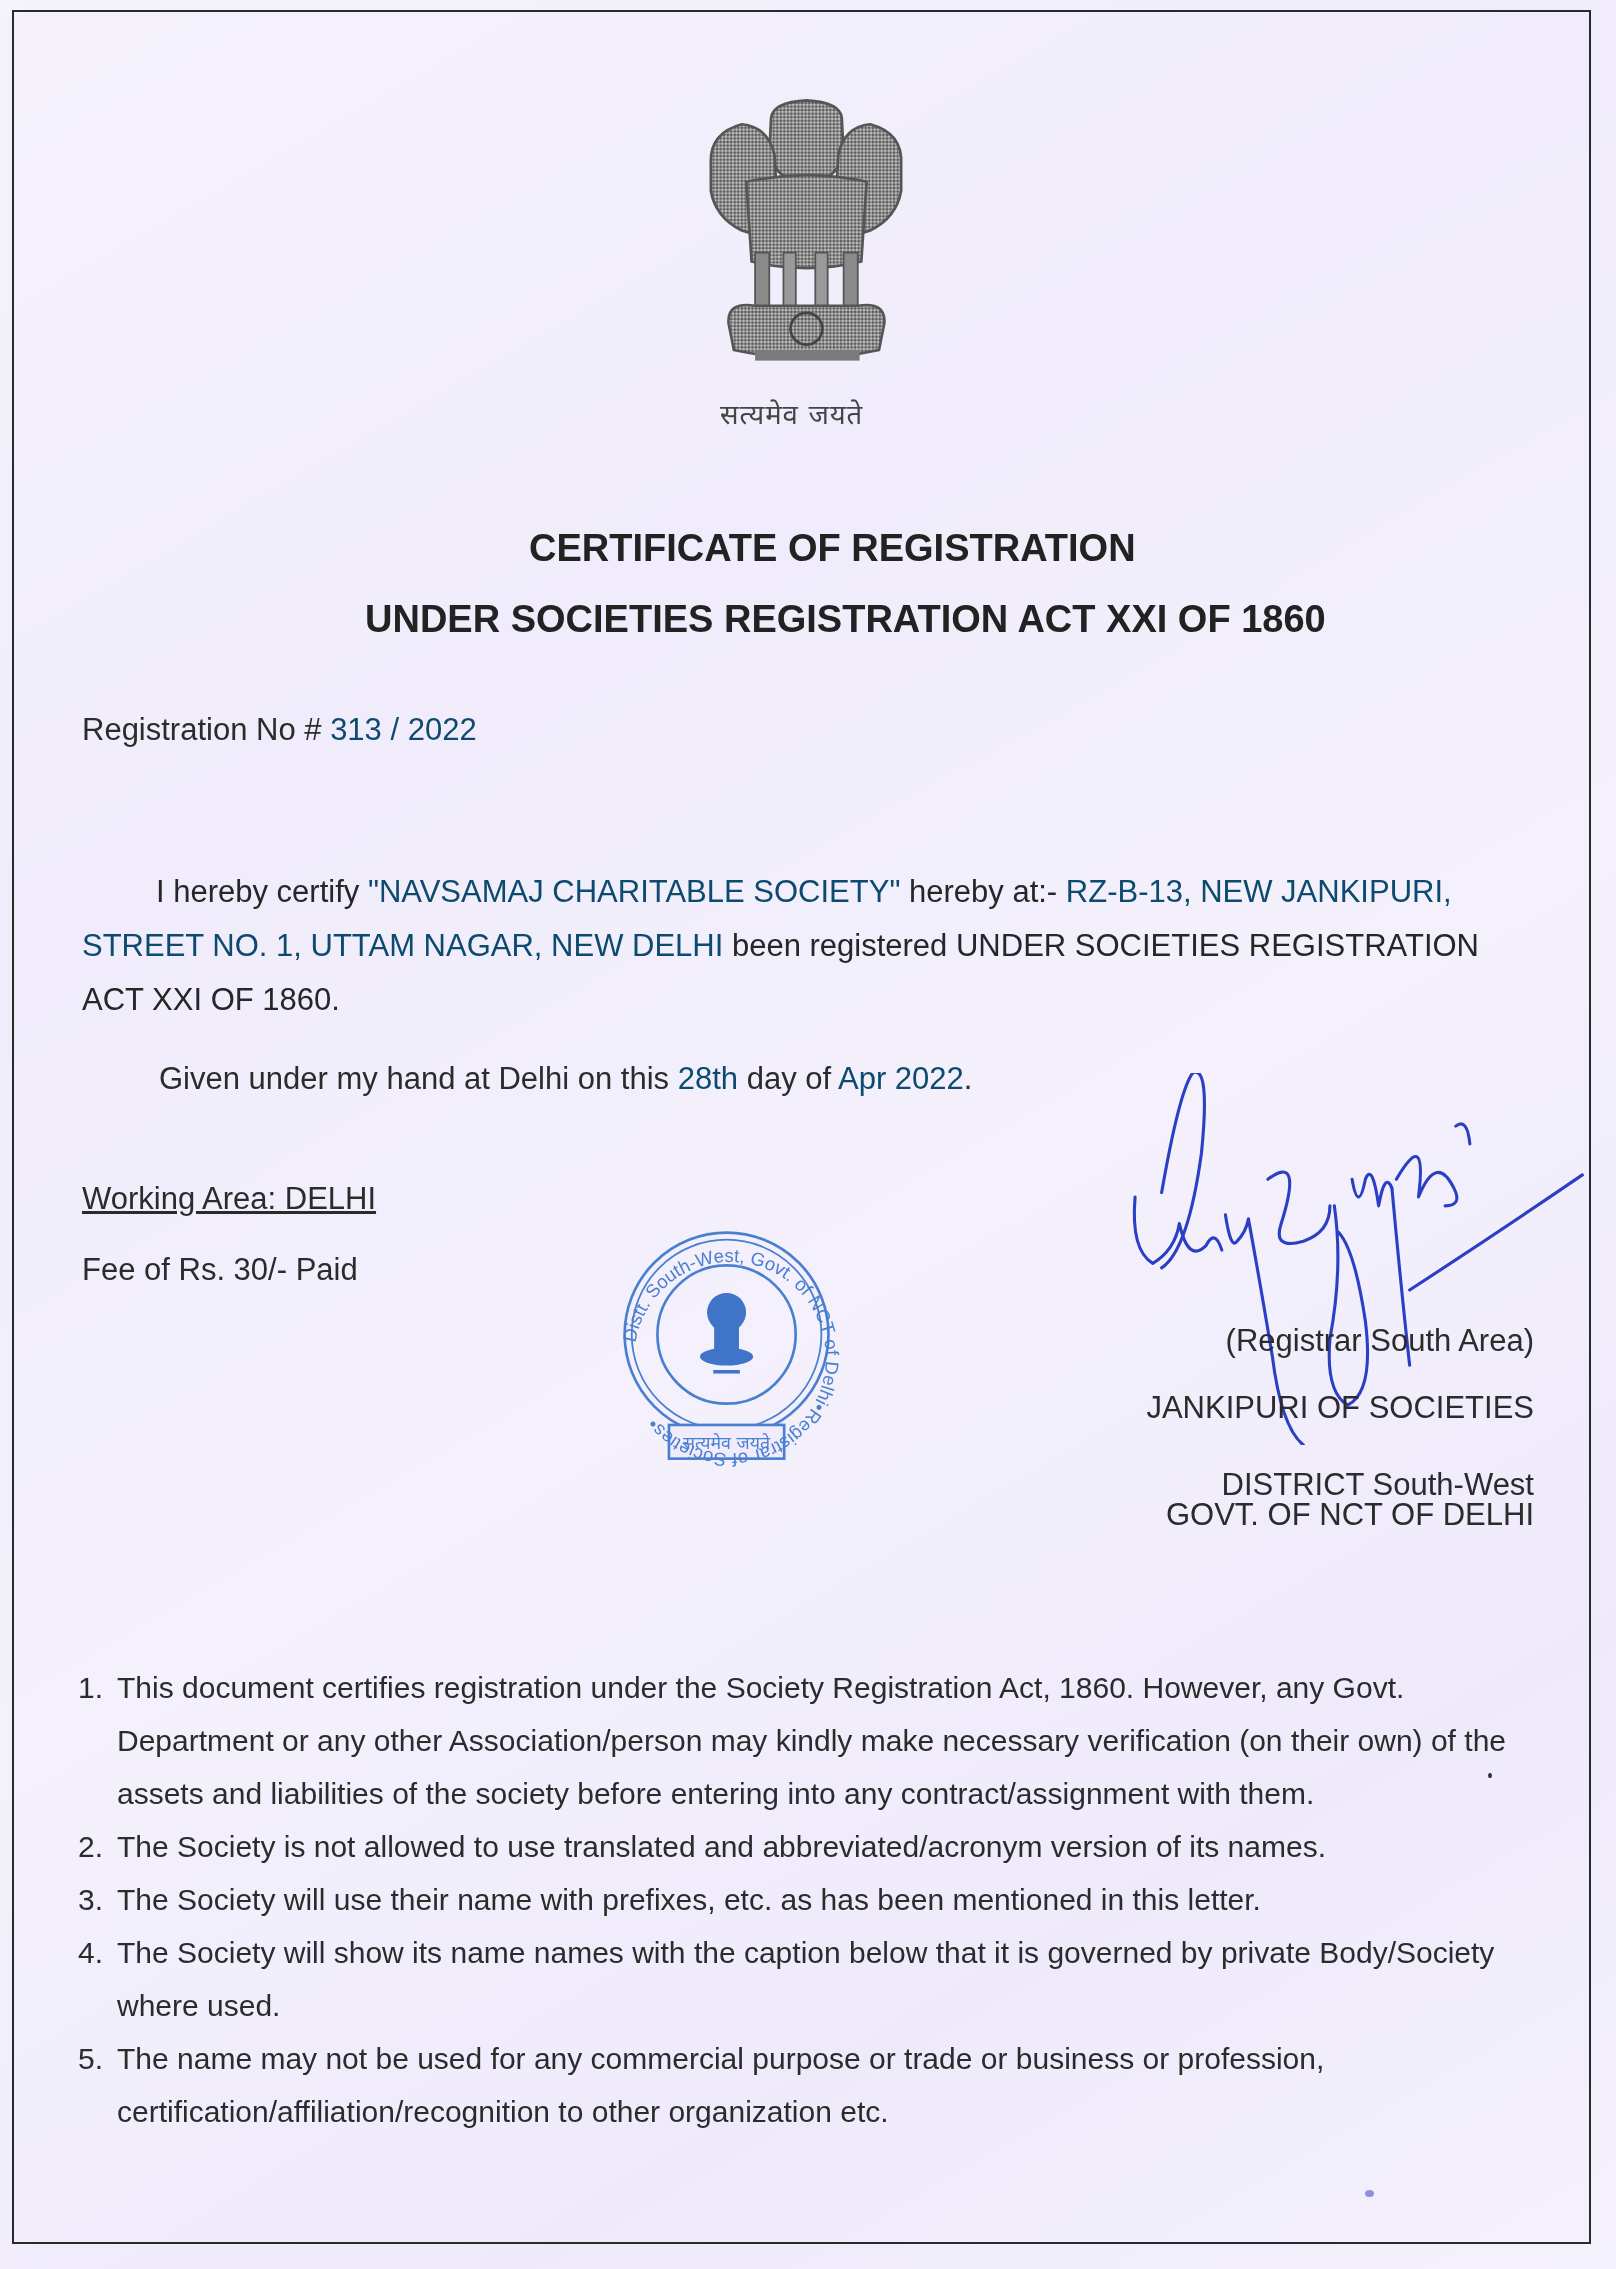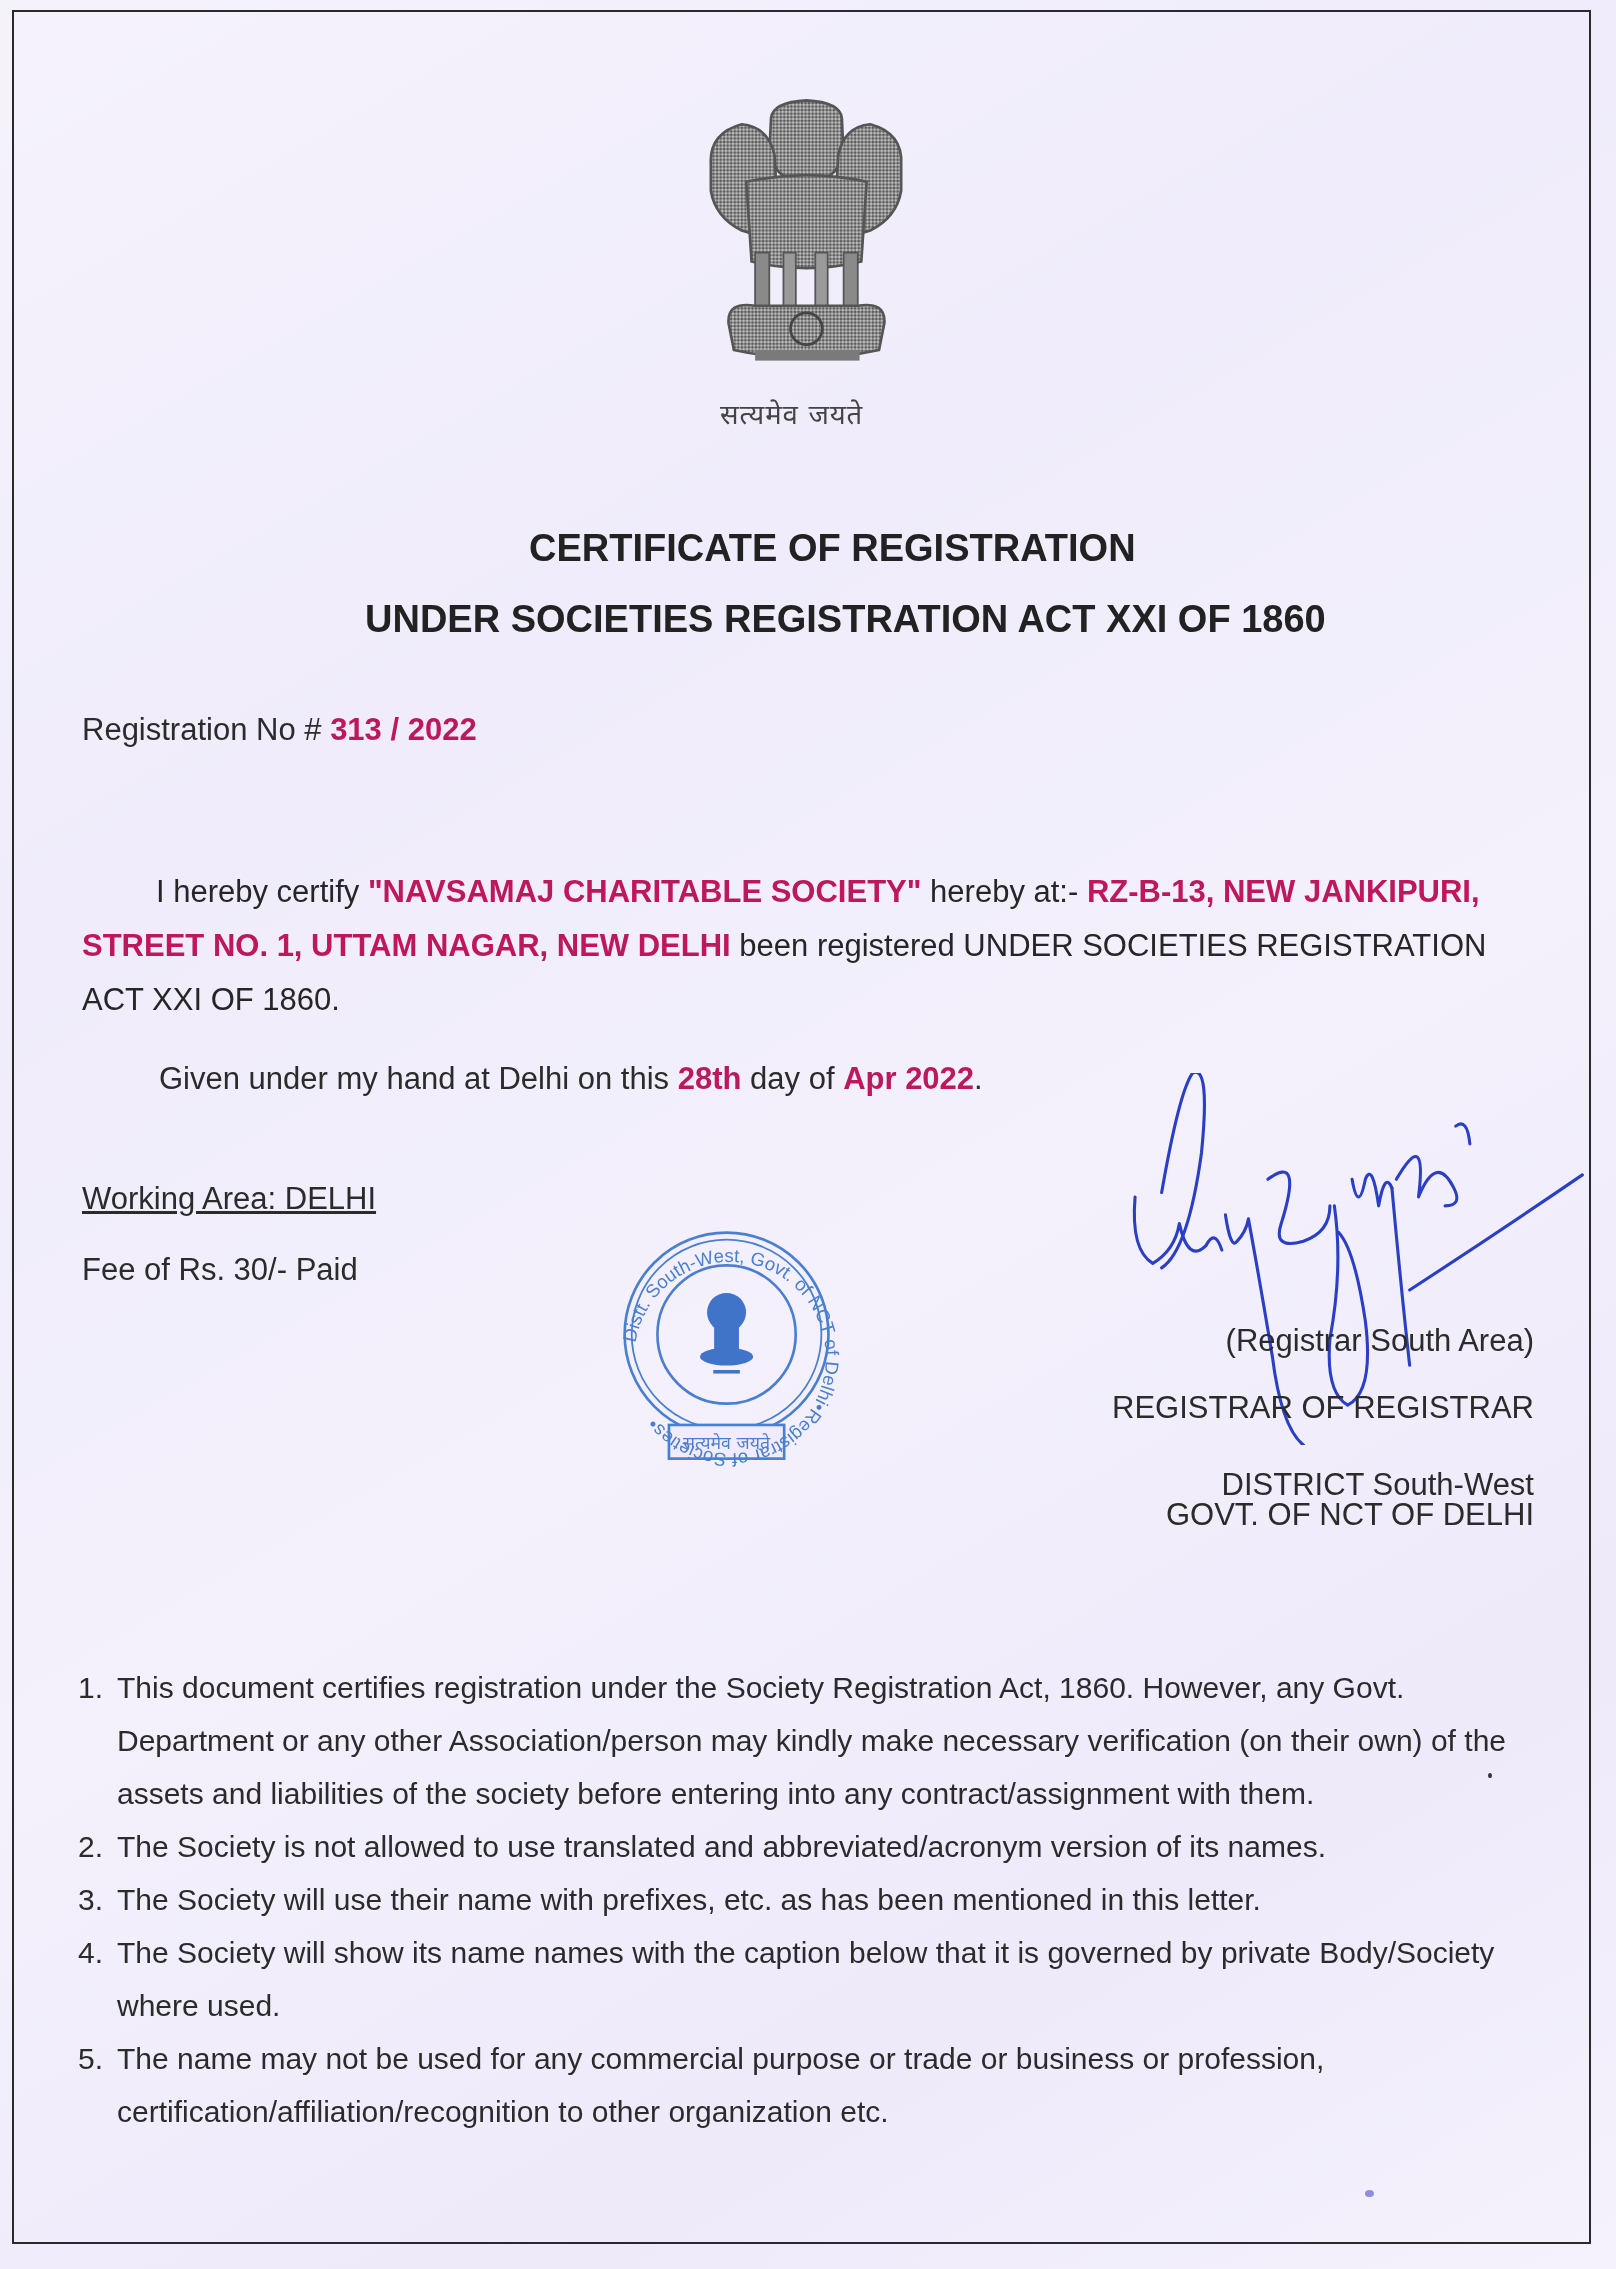--- a/index.html
+++ b/index.html
@@ -16,21 +16,21 @@
   }
   .frame {
     position: absolute; left: 12.4px; top: 9.8px; width: 1579px; height: 2234px;
     border: 2.7px solid #2a2a2a; box-sizing: border-box;
   }
   .abs { position: absolute; white-space: nowrap; }
   .emblem { position: absolute; left: 702px; top: 84px; width: 208px; height: 293px; }
   .motto { position: absolute; left: 720px; top: 395px; font-family: "DejaVu Sans", sans-serif; font-size: 27.5px; color: #444; letter-spacing: 0.9px; }
   .title { font-weight: bold; font-size: 38px; color: #222; }
   .body-text { font-size: 31px; color: #2b2b2b; }
-  b { font-weight: bold; color: #be185d; }
+  b { font-weight: normal; color: #0c4a6e; }
   .para { position: absolute; left: 82px; width: 1436px; font-size: 31px; line-height: 54px; white-space: normal; }
   .right { text-align: right; right: 82px; }
   .notes { position: absolute; left: 78px; top: 1661px; width: 1472px; font-size: 30px; line-height: 53px; color: #2b2b2b; }
   .note { display: flex; }
   .note .num { width: 39px; flex: none; }
   .note .txt { flex: 1; }
   .seal { position: absolute; left: 614px; top: 1228px; width: 226px; height: 253px; }
   .signature { position: absolute; left: 1126px; top: 1073px; width: 461px; height: 372px; }
   .speck { position: absolute; border-radius: 50%; }
 </style>
@@ -117,21 +117,21 @@
     <path d="M235 150 Q245 220 230 300 Q225 360 250 375 Q280 360 270 280 Q258 200 240 180"></path>
     <path d="M255 120 Q262 160 270 120 Q278 100 285 150 Q292 110 300 130"></path>
     <path d="M300 130 Q310 240 320 330"></path>
     <path d="M305 120 Q340 60 330 140 Q350 90 370 130 Q380 150 360 150"></path>
     <path d="M372 60 Q385 50 388 80"></path>
     <path d="M320 245 Q420 180 515 115"></path>
   </g>
 </svg>
 
 <div class="abs body-text right" style="top:1323px;">(Registrar South Area)</div>
-<div class="abs body-text right" style="top:1390px;">REGISTRAR OF REGISTRAR</div>
+<div class="abs body-text right" style="top:1390px;">JANKIPURI OF SOCIETIES</div>
 <div class="abs body-text right" style="top:1443px;margin-top:24px;">DISTRICT South-West</div>
 <div class="abs body-text right" style="top:1497px;">GOVT. OF NCT OF DELHI</div>
 
 <div class="notes">
   <div class="note">
       <span class="num">1.</span>
       <span class="txt">This document certifies registration under the Society Registration Act, 1860. However, any Govt. Department or any other Association/person may kindly make necessary verification (on their own) of the assets and liabilities of the society before entering into any contract/assignment with them.</span>
     </div>
   <div class="note">
       <span class="num">2.</span>

